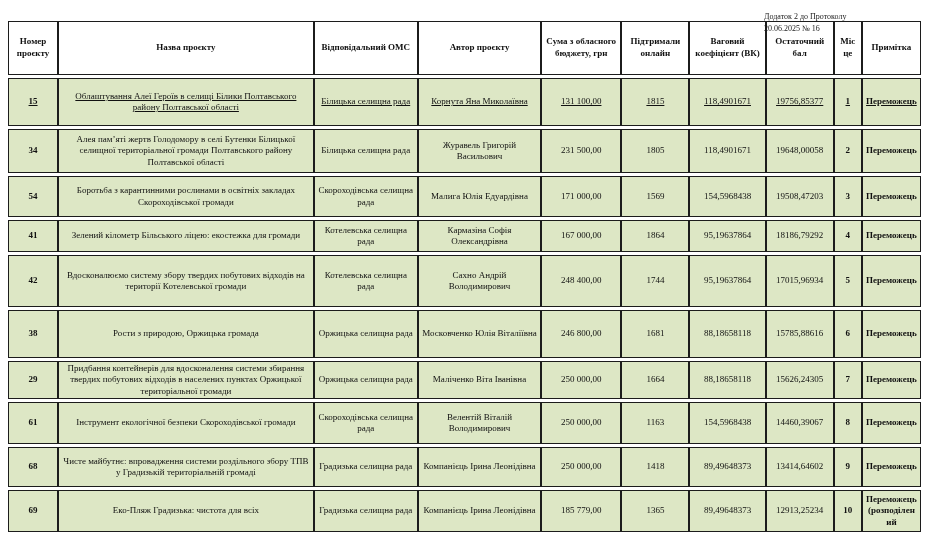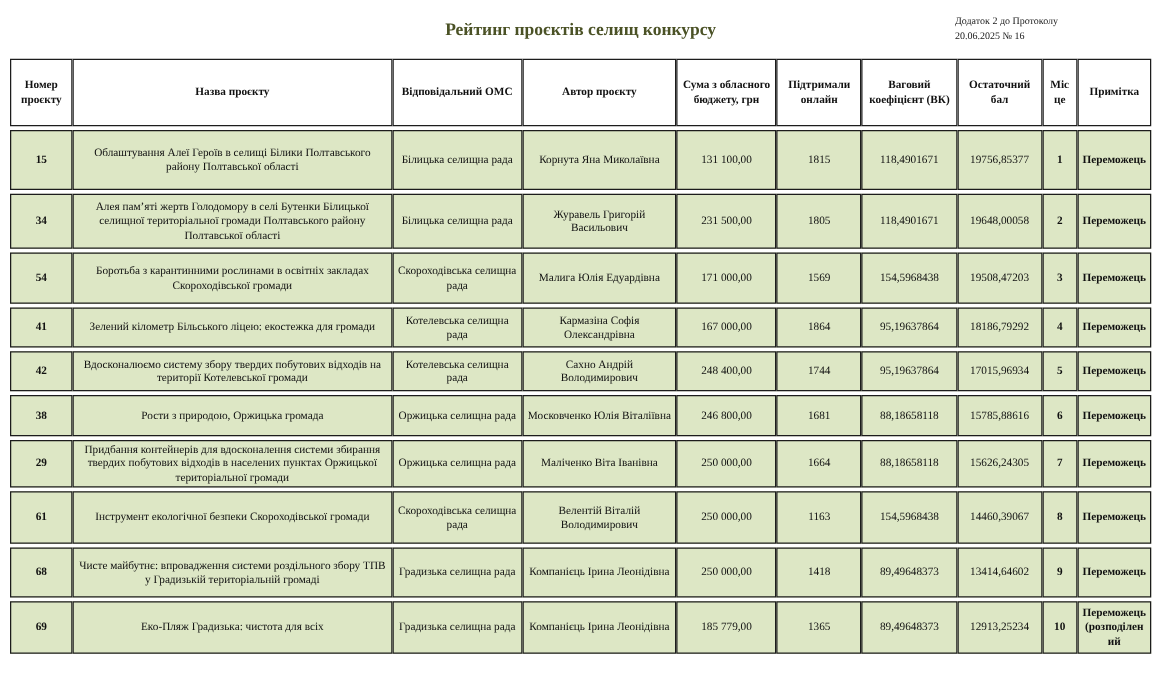--- a/index.html
+++ b/index.html
@@ -52,41 +52,40 @@
     height: 50px;
   }
   table.ranking tbody td {
     background: #dde7c5;
     font-size: 9px;
     line-height: 1.25;
   }
   td.c-num, td.c-place { font-weight: bold; font-size: 9.5px; }
   td.c-note { font-weight: bold; font-size: 6.8px; line-height: 1.2; }
   
-  tbody tr:nth-child(1)  { height: 48px; }
+  tbody tr:nth-child(1)  { height: 48px; text-decoration: underline; }
   tbody tr:nth-child(2)  { height: 44px; }
   tbody tr:nth-child(3)  { height: 41px; margin-top: 12px; }
   tbody tr:nth-child(4)  { height: 32px; }
-  tbody tr:nth-child(5)  { height: 32px; }
-  tbody tr:nth-child(6)  { height: 33px; }
+  tbody tr:nth-child(5)  { height: 52px; }
+  tbody tr:nth-child(6)  { height: 48px; }
   tbody tr:nth-child(7)  { height: 38px; }
   tbody tr:nth-child(8)  { height: 42px; }
   tbody tr:nth-child(9)  { height: 40px; }
   tbody tr:nth-child(10) { height: 42px; } 
 </style>
 </head>
 <body>
 
 <div class="annex">
   <div>Додаток 2 до Протоколу</div>
   <div>20.06.2025 № 16</div>
 </div>
 
 <div class="title">
-  <div>Рейтинг проєктів селищ конкурсу</div>
 </div>
 
 <table class="ranking">
   <colgroup>
       <col style="width: 50px;">
       <col style="width: 255px;">
       <col style="width: 104px;">
       <col style="width: 123px;">
       <col style="width: 80px;">
       <col style="width: 68px;">

